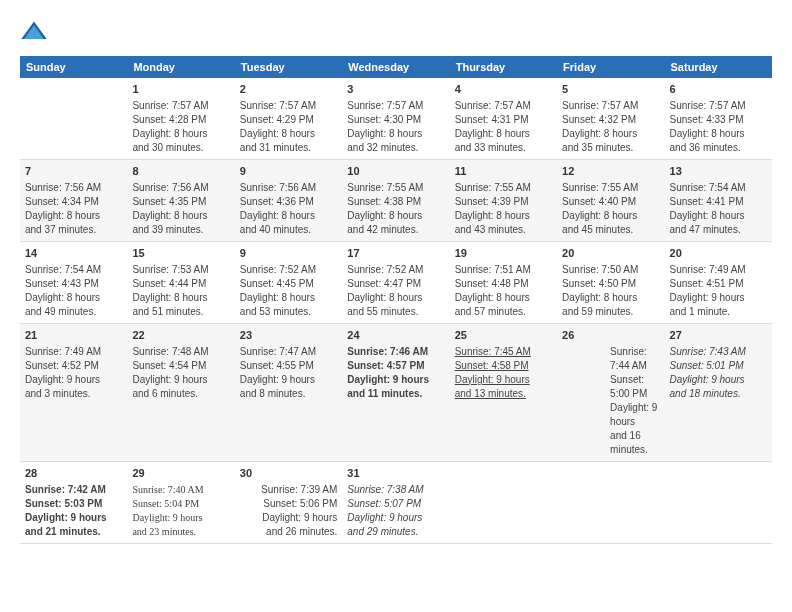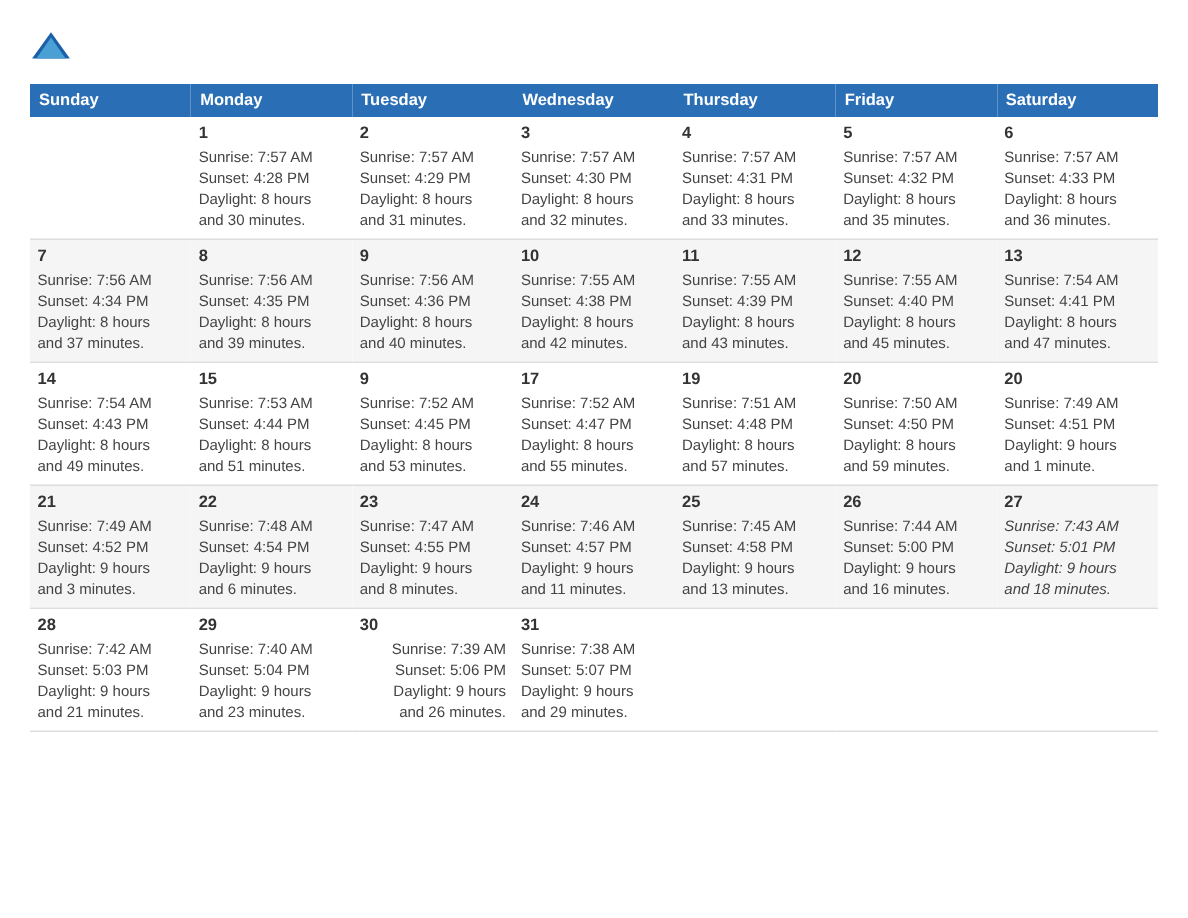--- a/index.html
+++ b/index.html
@@ -293,72 +293,72 @@
           </td>
           <td>
             <span class="day-num">23</span>
             <div class="day-info" style="white-space: pre-line;">Sunrise: 7:47 AM
 Sunset: 4:55 PM
 Daylight: 9 hours
 and 8 minutes.</div>
           </td>
           <td>
             <span class="day-num">24</span>
-            <div class="day-info" style="white-space: pre-line;">Sunrise: 7:46 AM
+            <div class="day-info" style="white-space: pre-line; font-weight: bold;">Sunrise: 7:46 AM
 Sunset: 4:57 PM
 Daylight: 9 hours
 and 11 minutes.</div>
           </td>
           <td>
             <span class="day-num">25</span>
-            <div class="day-info" style="white-space: pre-line;">Sunrise: 7:45 AM
+            <div class="day-info" style="white-space: pre-line; text-decoration: underline;">Sunrise: 7:45 AM
 Sunset: 4:58 PM
 Daylight: 9 hours
 and 13 minutes.</div>
           </td>
           <td>
             <span class="day-num">26</span>
-            <div class="day-info" style="white-space: pre-line;">Sunrise: 7:44 AM
+            <div class="day-info" style="white-space: pre-line; margin-left: 48px;">Sunrise: 7:44 AM
 Sunset: 5:00 PM
 Daylight: 9 hours
 and 16 minutes.</div>
           </td>
           <td>
             <span class="day-num">27</span>
             <div class="day-info" style="white-space: pre-line; font-style: italic;">Sunrise: 7:43 AM
 Sunset: 5:01 PM
 Daylight: 9 hours
 and 18 minutes.</div>
           </td>
         </tr>
         <tr>
           <td>
             <span class="day-num">28</span>
-            <div class="day-info" style="white-space: pre-line;">Sunrise: 7:42 AM
+            <div class="day-info" style="white-space: pre-line; font-weight: bold;">Sunrise: 7:42 AM
 Sunset: 5:03 PM
 Daylight: 9 hours
 and 21 minutes.</div>
           </td>
           <td>
             <span class="day-num">29</span>
-            <div class="day-info" style="white-space: pre-line;">Sunrise: 7:40 AM
+            <div class="day-info" style="white-space: pre-line; font-family: Liberation Serif, serif;">Sunrise: 7:40 AM
 Sunset: 5:04 PM
 Daylight: 9 hours
 and 23 minutes.</div>
           </td>
           <td>
             <span class="day-num">30</span>
             <div class="day-info" style="white-space: pre-line; text-align: right;">Sunrise: 7:39 AM
 Sunset: 5:06 PM
 Daylight: 9 hours
 and 26 minutes.</div>
           </td>
           <td>
             <span class="day-num">31</span>
-            <div class="day-info" style="white-space: pre-line;">Sunrise: 7:38 AM
+            <div class="day-info" style="white-space: pre-line; font-style: italic;">Sunrise: 7:38 AM
 Sunset: 5:07 PM
 Daylight: 9 hours
 and 29 minutes.</div>
           </td>
           <td></td>
           <td></td>
           <td></td>
         </tr>
       </tbody>
   </table>

